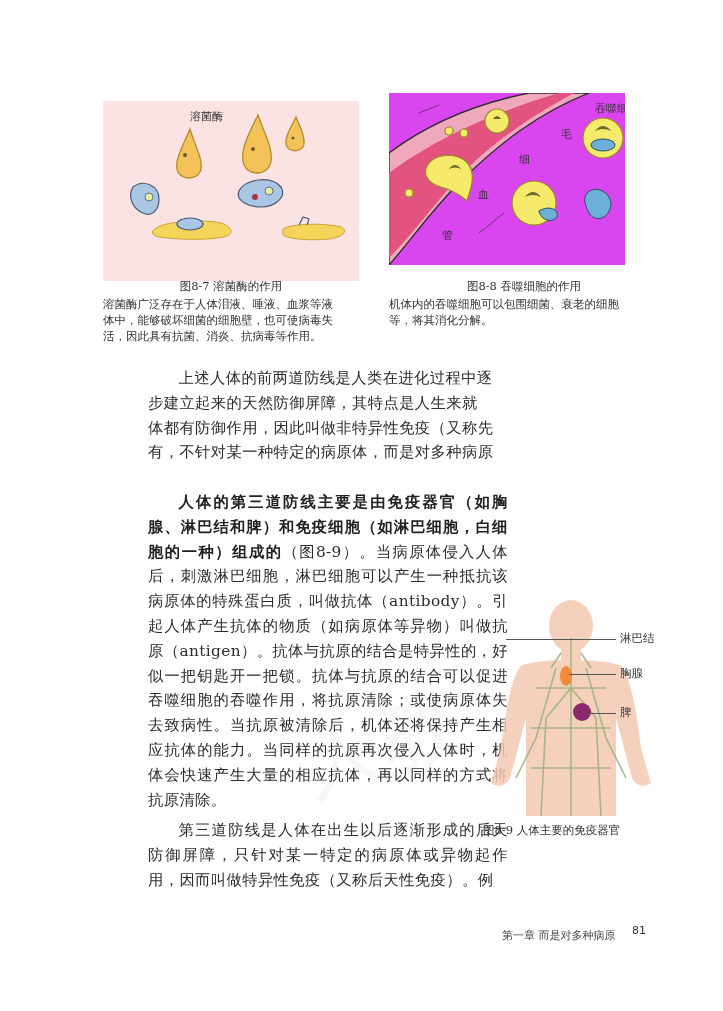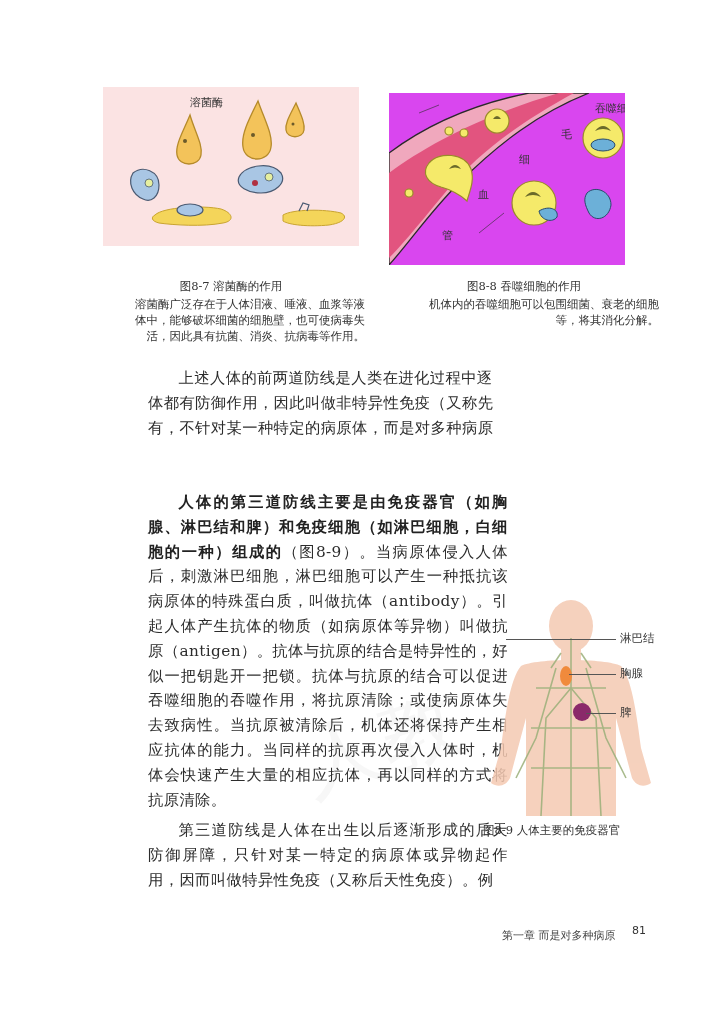--- a/index.html
+++ b/index.html
@@ -3,30 +3,30 @@
 <meta charset="utf-8">
 <style>
   html, body { margin: 0; padding: 0; }
   body {
     width: 723px; height: 1011px; background: #ffffff; position: relative; overflow: hidden;
     font-family: "DejaVu Serif", "Liberation Serif", serif; color: #2a2a2a;
   }
   .fig {
     position: absolute; overflow: hidden;
   }
-  #fig87 { left: 103px; top: 87px; width: 256px; height: 159px; background: #fbe3e3; }
+  #fig87 { left: 103px; top: 101px; width: 256px; height: 180px; background: #fbe3e3; }
   #fig88 { left: 389px; top: 93px; width: 236px; height: 172px; background: #d946ef; }
   .fig-label {
     position: absolute; font-size: 11px; color: #333; white-space: nowrap;
   }
   .caption-title {
     position: absolute; font-size: 11.5px; color: #333; text-align: center; white-space: nowrap;
   }
   .caption-body {
-    position: absolute; font-size: 11.5px; line-height: 16px; color: #333; text-align: right;
+    position: absolute; font-size: 11.5px; line-height: 16px; color: #333;
   }
   .para {
     position: absolute; left: 116px; width: 360px;
     font-size: 15.3px; line-height: 24.8px; color: #2c2c2c; text-align: justify;
     letter-spacing: 0.4px;
     margin-left: 32px;
   }
   .indent { text-indent: 2em; }
   .bold { font-family: "DejaVu Sans", "Liberation Sans", sans-serif; font-weight: bold; color: #222; letter-spacing: 0.6px; }
   #fig89 { position: absolute; left: 476px; top: 598px; width: 190px; height: 218px; }
@@ -123,20 +123,21 @@
 <div class="caption-title" style="left:396px;top:279px;width:256px;">图8-8  吞噬细胞的作用</div>
 <div class="caption-body" style="left:389px;top:296px;width:270px;">
   <div>机体内的吞噬细胞可以包围细菌、衰老的细胞</div>
   <div>等，将其消化分解。</div>
 </div>
 
 <div class="watermark">人教</div>
 
 <div class="para" style="top:366px;">
   <div class="indent">上述人体的前两道防线是人类在进化过程中逐</div>
+  <div>步建立起来的天然防御屏障，其特点是人生来就</div>
   <div>体都有防御作用，因此叫做非特异性免疫（又称先</div>
   <div>有，不针对某一种特定的病原体，而是对多种病原</div>
 </div>
 
 <div class="para indent" style="top:490px;"><span class="bold">人体的第三道防线主要是由免疫器官（如胸腺、淋巴结和脾）和免疫细胞（如淋巴细胞，白细胞的一种）组成的</span><span>（图8-9）。当病原体侵入人体后，刺激淋巴细胞，淋巴细胞可以产生一种抵抗该病原体的特殊蛋白质，叫做抗体（antibody）。引起人体产生抗体的物质（如病原体等异物）叫做抗原（antigen）。抗体与抗原的结合是特异性的，好似一把钥匙开一把锁。抗体与抗原的结合可以促进吞噬细胞的吞噬作用，将抗原清除；或使病原体失去致病性。当抗原被清除后，机体还将保持产生相应抗体的能力。当同样的抗原再次侵入人体时，机体会快速产生大量的相应抗体，再以同样的方式将抗原清除。</span></div>
 
 <div class="para indent" style="top:818px;">第三道防线是人体在出生以后逐渐形成的后天防御屏障，只针对某一特定的病原体或异物起作用，因而叫做特异性免疫（又称后天性免疫）。例</div>
 
 <div id="fig89">
   <svg width="190" height="218" viewBox="0 0 190 218">

